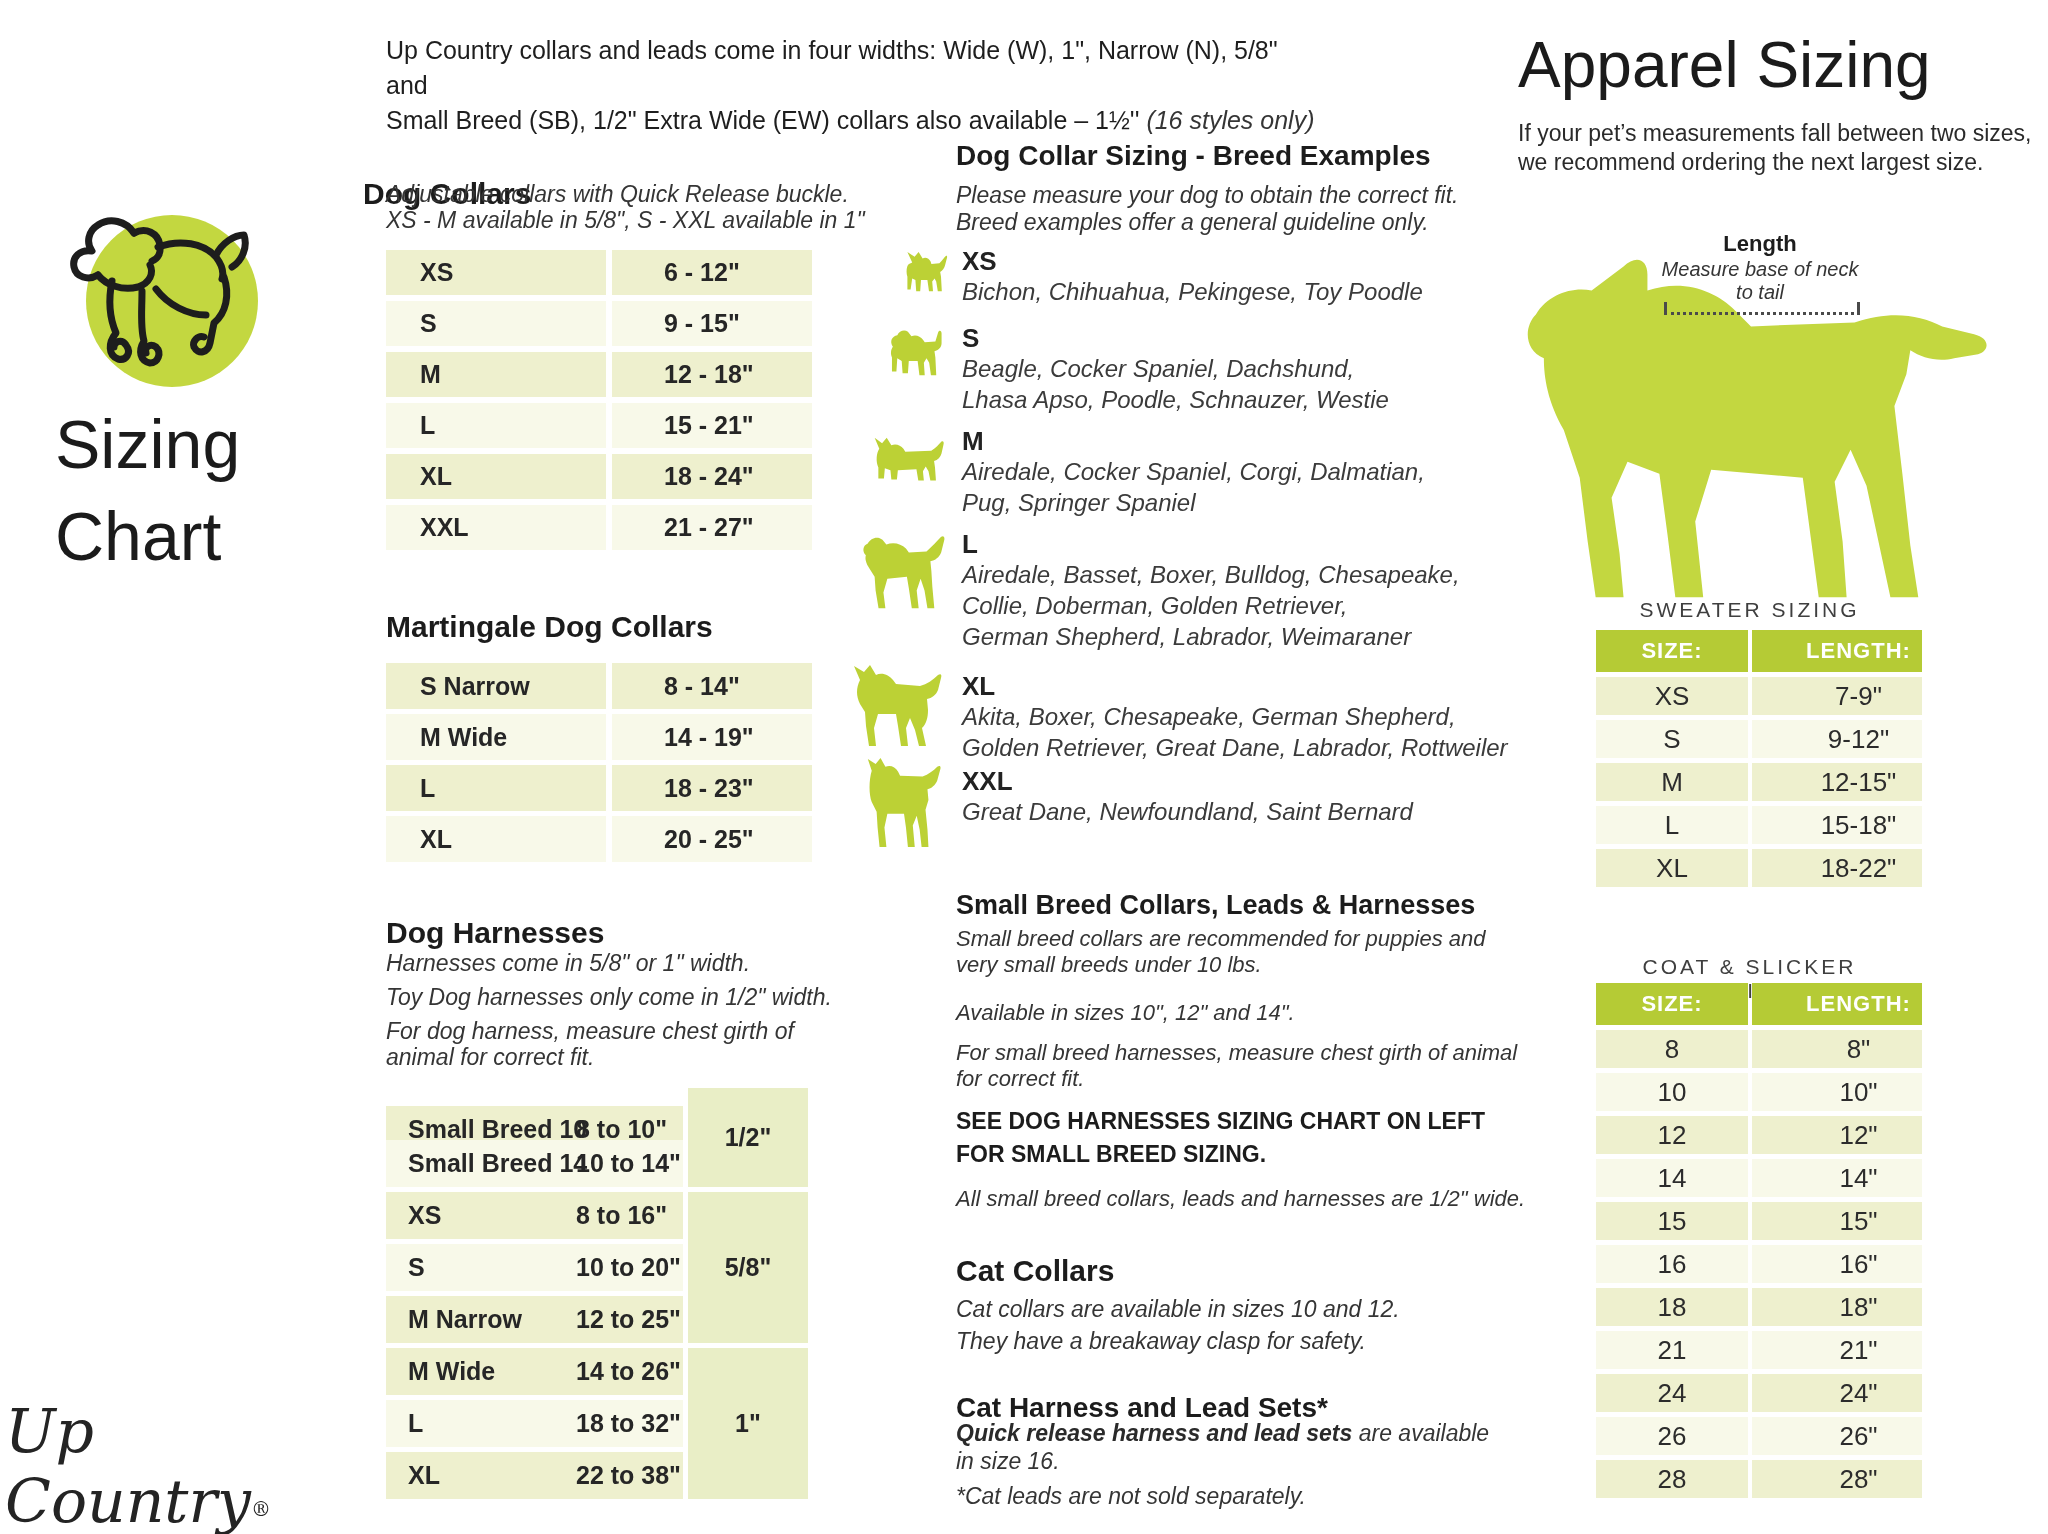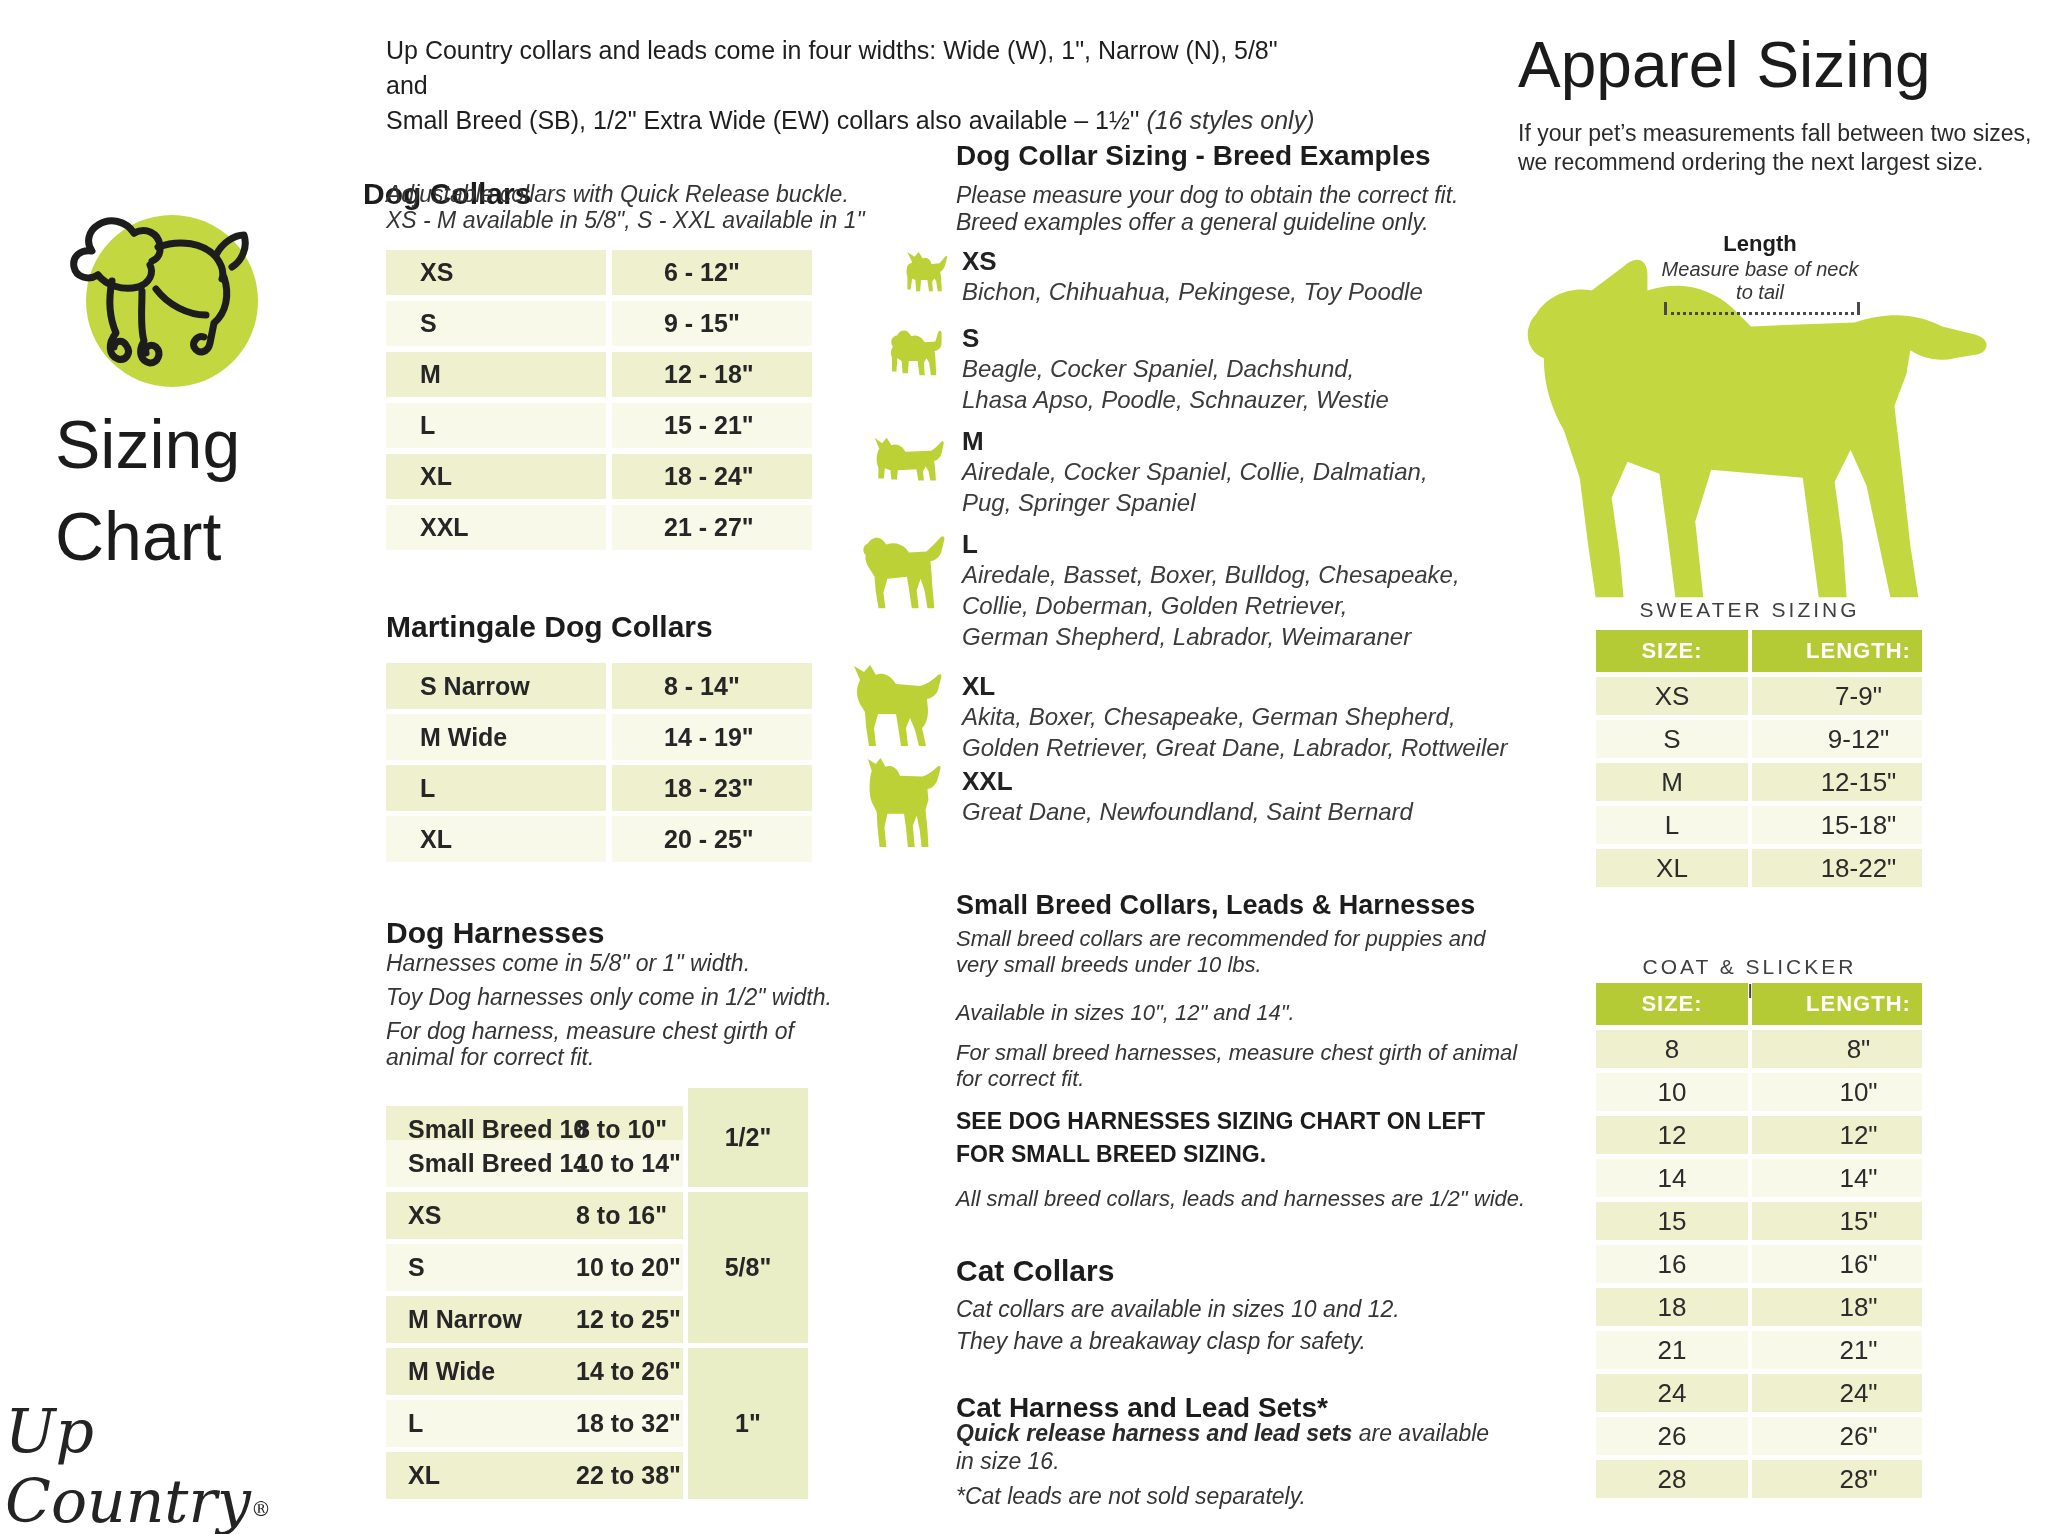--- a/index.html
+++ b/index.html
@@ -192,21 +192,21 @@
     <path class="sil" d="M10 24 C6 18 9 12 15 11 C17 6 23 4 27 7 L31 12 C36 10 41 12 44 16 L46 19 L58 18 L61 8 C62 5 65 5 65 9 L65 20 C65 25 61 28 57 29 L58 36 L59 56 L53 56 L51 42 L48 37 L45 42 L46 56 L40 56 L38 40 L28 40 L27 54 L21 54 L20 40 L15 37 L14 52 L9 52 L9 36 C7 31 8 27 10 24 Z"></path>
   </svg>
   <div class="abs breedlabel" style="left:962px;top:323px;">S</div>
   <div class="abs breedline" style="left:962px;top:355px;">Beagle, Cocker Spaniel, Dachshund,</div>
   <div class="abs breedline" style="left:962px;top:386px;">Lhasa Apso, Poodle, Schnauzer, Westie</div>
 
   <svg class="abs" style="left:870px;top:432px;width:78px;height:56px;" viewBox="0 0 84 52">
     <path class="sil" d="M10 14 L5 2 L13 8 L18 2 L23 10 C28 8 33 10 36 14 L38 17 L66 16 C71 13 74 9 77 6 C79 5 80 7 79 10 L77 19 C76 23 73 26 69 27 L70 34 L71 48 L65 48 L63 38 L60 33 L57 38 L58 48 L52 48 L50 36 L30 37 L29 47 L23 47 L22 37 L16 35 L15 46 L9 46 L9 34 C6 28 7 18 10 14 Z"></path>
   </svg>
   <div class="abs breedlabel" style="left:962px;top:426px;">M</div>
-  <div class="abs breedline" style="left:962px;top:458px;">Airedale, Cocker Spaniel, Collie, Dalmatian,</div>
+  <div class="abs breedline" style="left:962px;top:458px;">Airedale, Cocker Spaniel, Corgi, Dalmatian,</div>
   <div class="abs breedline" style="left:962px;top:489px;">Pug, Springer Spaniel</div>
 
   <svg class="abs" style="left:858px;top:524px;width:90px;height:94px;" viewBox="0 0 92 84">
     <path class="sil" d="M8 26 C4 22 5 16 10 14 C13 8 20 6 25 10 L29 15 C36 12 44 14 49 19 L52 23 L70 22 C76 17 81 11 85 7 C88 5 89 8 88 11 L85 23 C83 28 79 31 74 32 L75 42 L76 58 L78 80 L71 80 L68 62 L64 50 L60 62 L62 80 L55 80 L52 60 L50 48 L30 50 L26 64 L28 80 L21 80 L18 62 L17 48 L12 40 C8 34 7 30 8 26 Z"></path>
   </svg>
   <div class="abs breedlabel" style="left:962px;top:529px;">L</div>
   <div class="abs breedline" style="left:962px;top:561px;">Airedale, Basset, Boxer, Bulldog, Chesapeake,</div>
   <div class="abs breedline" style="left:962px;top:592px;">Collie, Doberman, Golden Retriever,</div>
   <div class="abs breedline" style="left:962px;top:623px;">German Shepherd, Labrador, Weimaraner</div>
 

